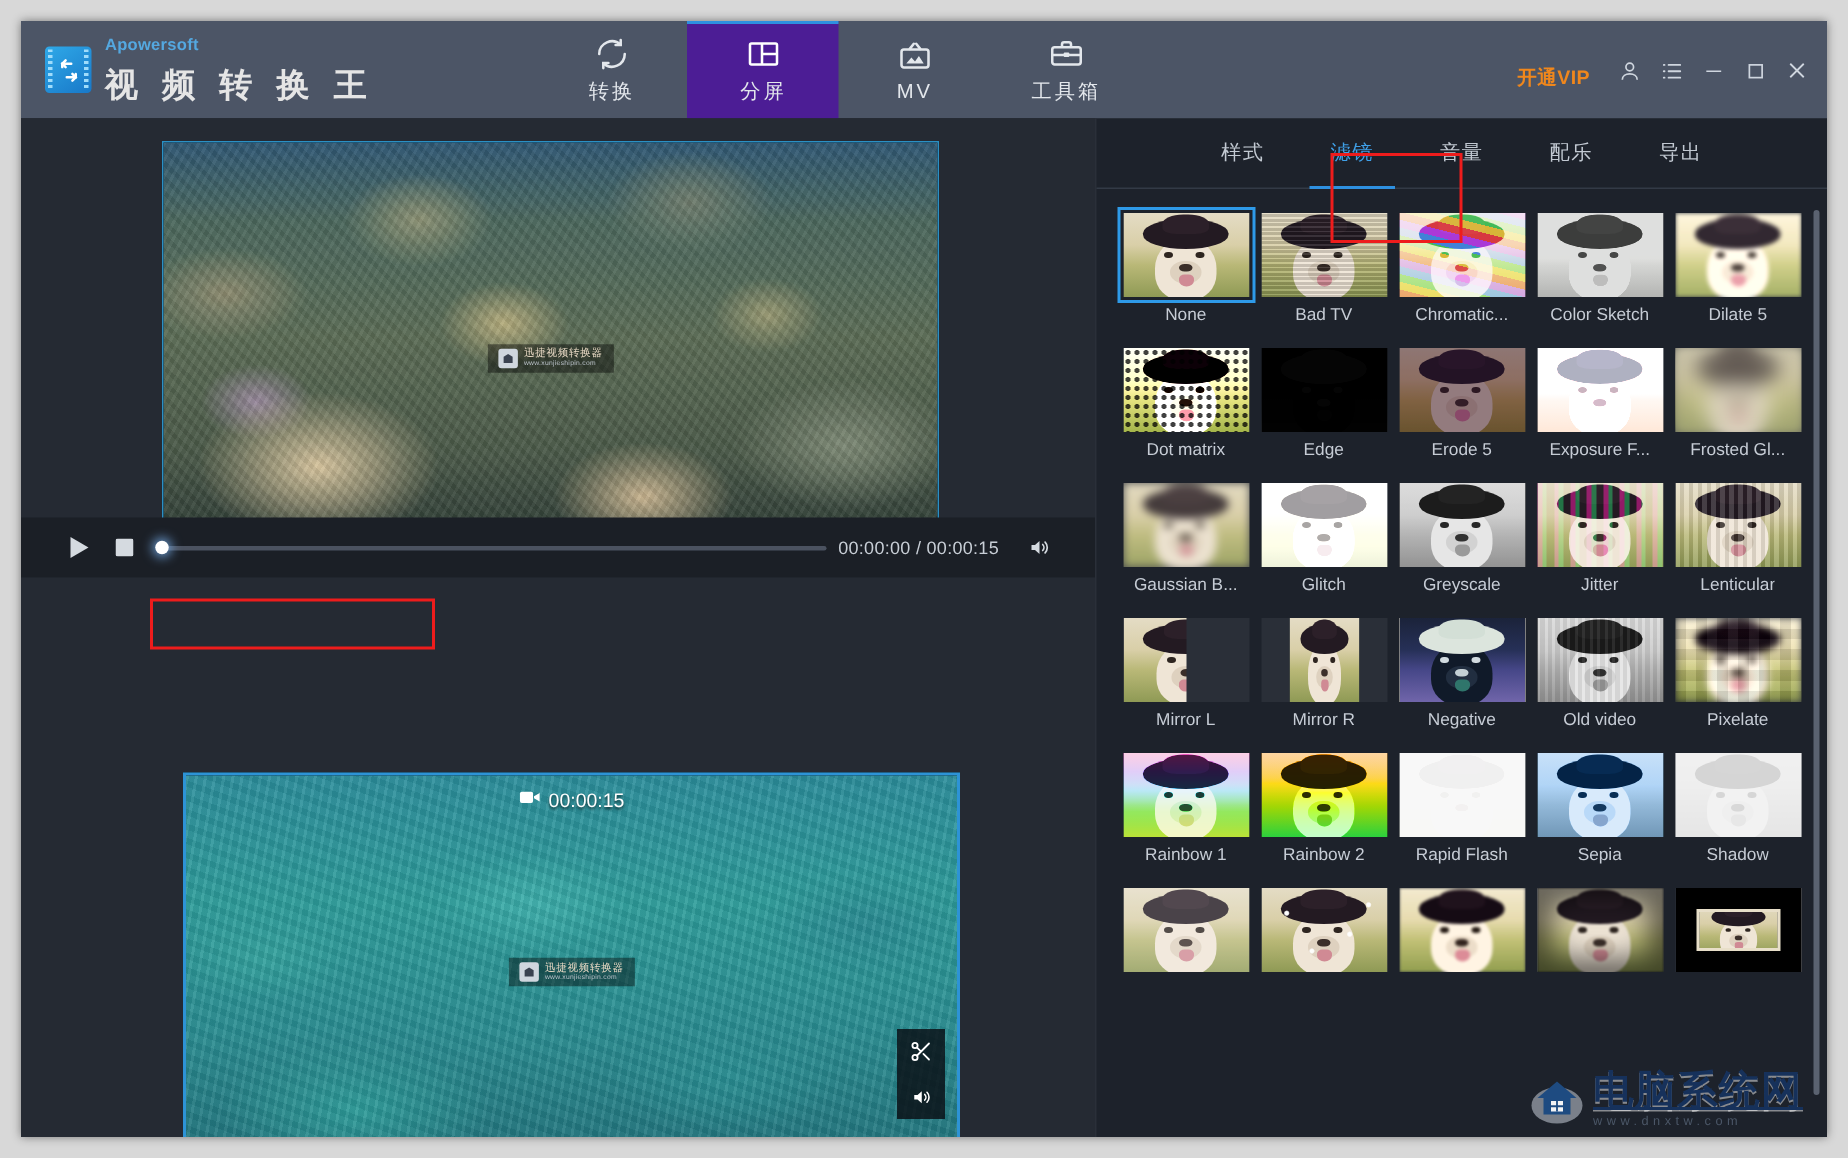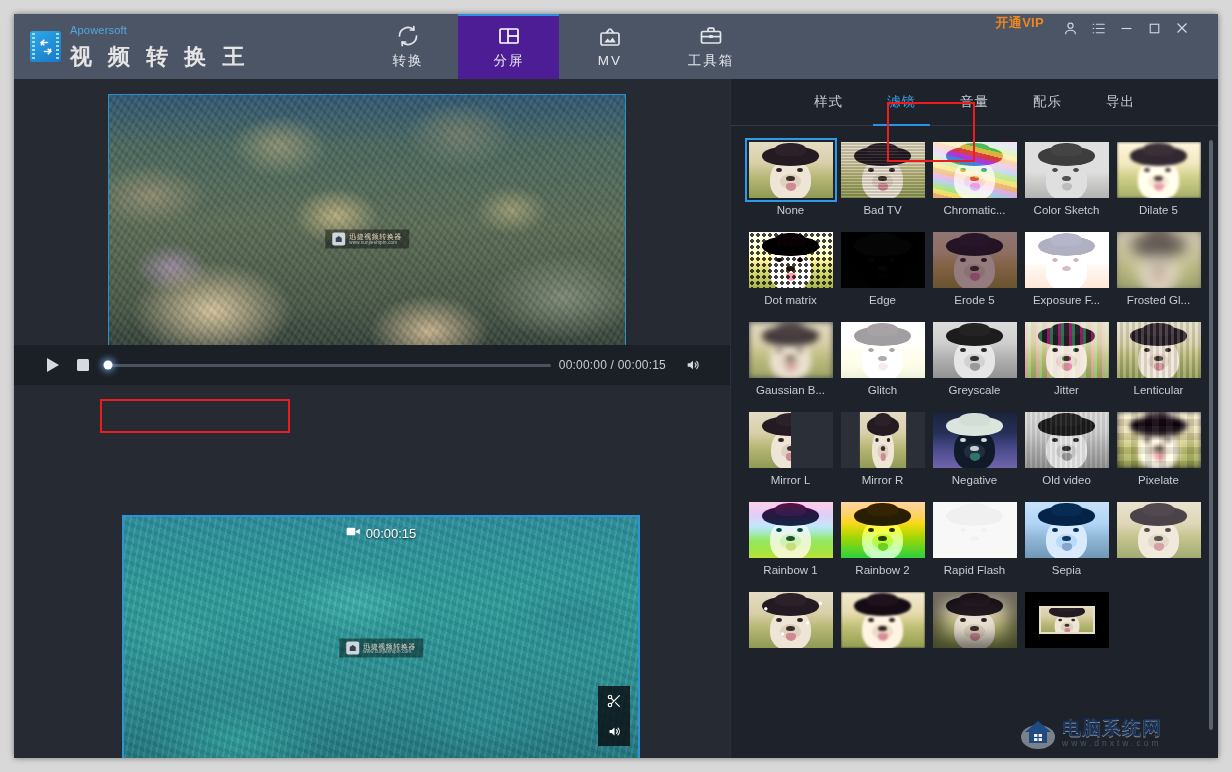--- a/index.html
+++ b/index.html
@@ -40,21 +40,21 @@
   .logo-icon::before, .logo-icon::after {
     content: ""; position: absolute;
     top: 2px; bottom: 2px; width: 3px;
     background: repeating-linear-gradient(to bottom,#9fdcfb 0 2px,transparent 2px 4px);
   }
   .logo-icon::before { left: 2px; }
   .logo-icon::after { right: 2px; }
   .logo-icon svg { position: relative; z-index: 2; }
   .brand-text { display: flex; flex-direction: column; line-height: 1; }
   .brand-en {
-    color: #54a8e0; font-size: 11px; font-weight: normal;
+    color: #54a8e0; font-size: 11px; font-weight: bold;
     letter-spacing: .2px; margin-bottom: 10px;
   }
   .brand-cn {
     color: #e5e5e5; font-size: 22px; font-weight: bold;
     letter-spacing: 5px;
   }
 
   .navtabs {
     display: flex; align-items: stretch;
     margin-left: 108px;
@@ -70,22 +70,22 @@
   .navtab .ntlabel { font-size: 13.5px; letter-spacing: 2px; }
   .navtab.active { background: #4c1d95; }
   .navtab.active::before {
     content: ""; position: absolute; top: 0; left: 0; right: 0;
     height: 2px; background: #2e90e0;
   }
   .navtab svg { display: block; }
 
   .winctrls {
     margin-left: auto;
-    display: flex; align-items: flex-start;
-    gap: 0; padding-right: 22px; height: 47px;
+    display: flex; align-items: flex-end;
+    gap: 0; padding-right: 6px; height: 47px;
   }
   .vip-label {
     color: #f0871c; font-size: 13px; font-weight: bold;
     margin-right: 12px; cursor: pointer; letter-spacing: .3px;
   }
   .wbtn {
     width: 28px; height: 28px;
     display: flex; align-items: center; justify-content: center;
     color: #cfd6df; cursor: pointer;
   }
@@ -420,23 +420,24 @@
     display: flex; align-items: center; gap: 6px;
     z-index: 30; padding-left: 4px;
     opacity: .95;
   }
   .fm-house {
     width: 36px; height: 36px; flex: 0 0 auto;
     position: relative;
   }
   .fm-txt { display: flex; flex-direction: column; line-height: 1; }
   .fm-cn {
-    font-size: 19px; font-weight: bold; color: #17335e;
+    font-size: 27px; font-weight: bold; color: #17335e;
     letter-spacing: 1px;
     text-shadow: 0 1px 0 rgba(255,255,255,.5);
+    text-decoration: underline;
   }
   .fm-en {
     font-size: 8.5px; color: #4e5a6b; letter-spacing: 3px;
     margin-top: 2px;
   }
 </style>
 </head>
 <body>
 
 <div id="app">
@@ -1057,20 +1058,37 @@
                 <div class="eyeL"></div>
                 <div class="eyeR"></div>
                 <div class="nose"></div>
                 <div class="tongue"></div>
                 <div class="hat"></div>
                 <div class="hat2"></div>
               </div>
               <div class="fx fx-sepia"></div>
             </div>
             <div class="flabel">Sepia</div>
+          </div>
+          <div class="fcell">
+            <div class="fthumb">
+              <div class="dog" style="filter: grayscale(1);">
+                <div class="bg"></div>
+                <div class="body"></div>
+                <div class="muzz"></div>
+                <div class="eyeL"></div>
+                <div class="eyeR"></div>
+                <div class="nose"></div>
+                <div class="tongue"></div>
+                <div class="hat"></div>
+                <div class="hat2"></div>
+              </div>
+              <div class="fx fx-shadow"></div>
+            </div>
+            <div class="flabel">Shadow</div>
           </div>
           <div class="fcell">
             <div class="fthumb">
               <div class="dog">
                 <div class="bg"></div>
                 <div class="body"></div>
                 <div class="muzz"></div>
                 <div class="eyeL"></div>
                 <div class="eyeR"></div>
                 <div class="nose"></div>

